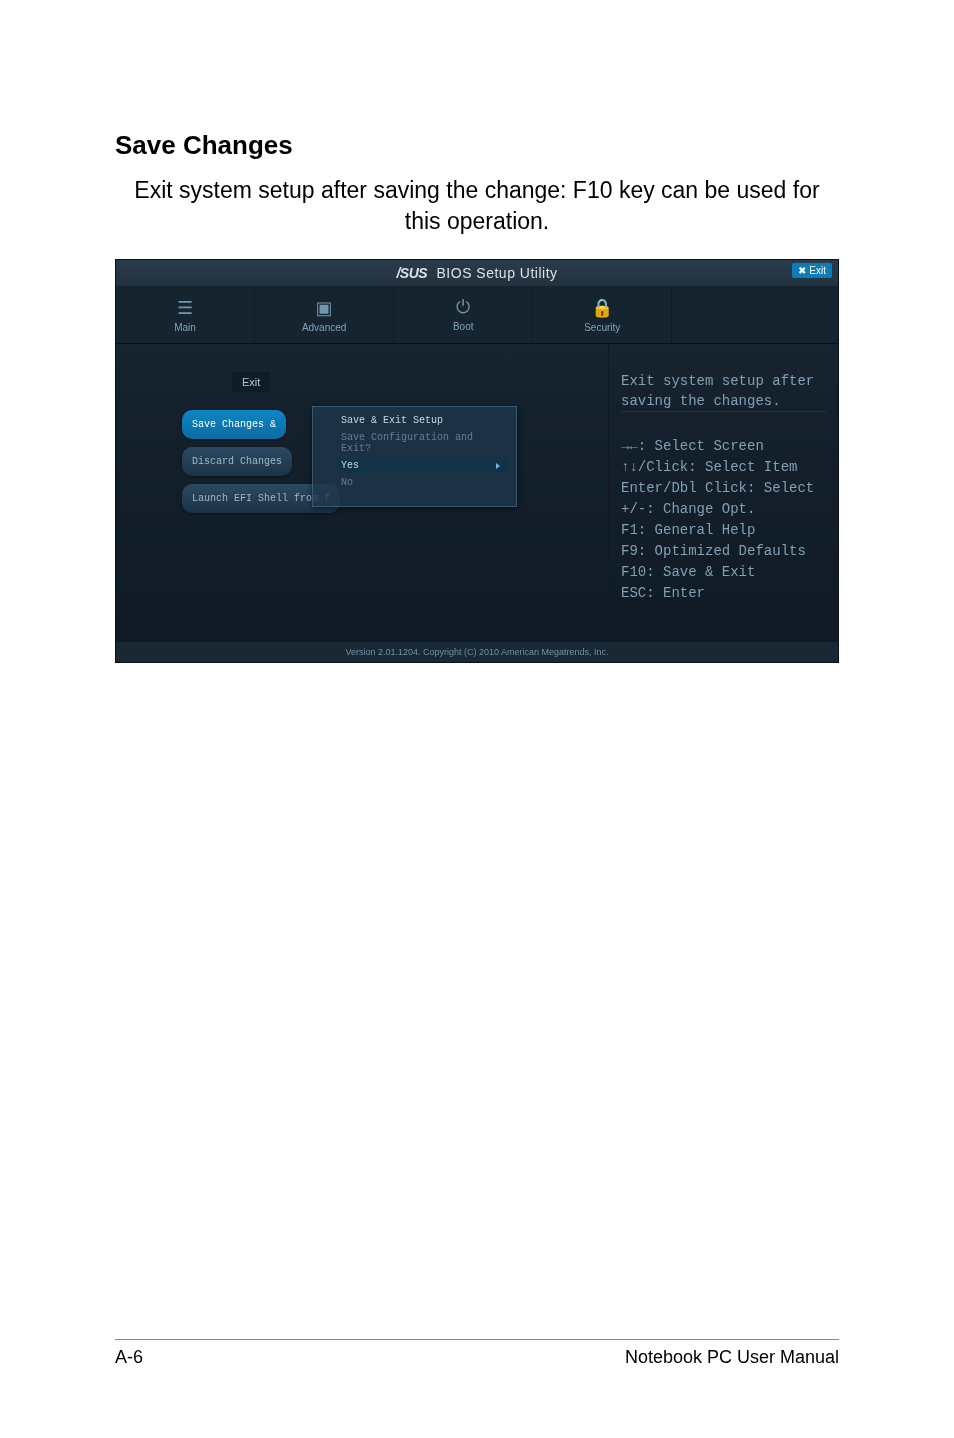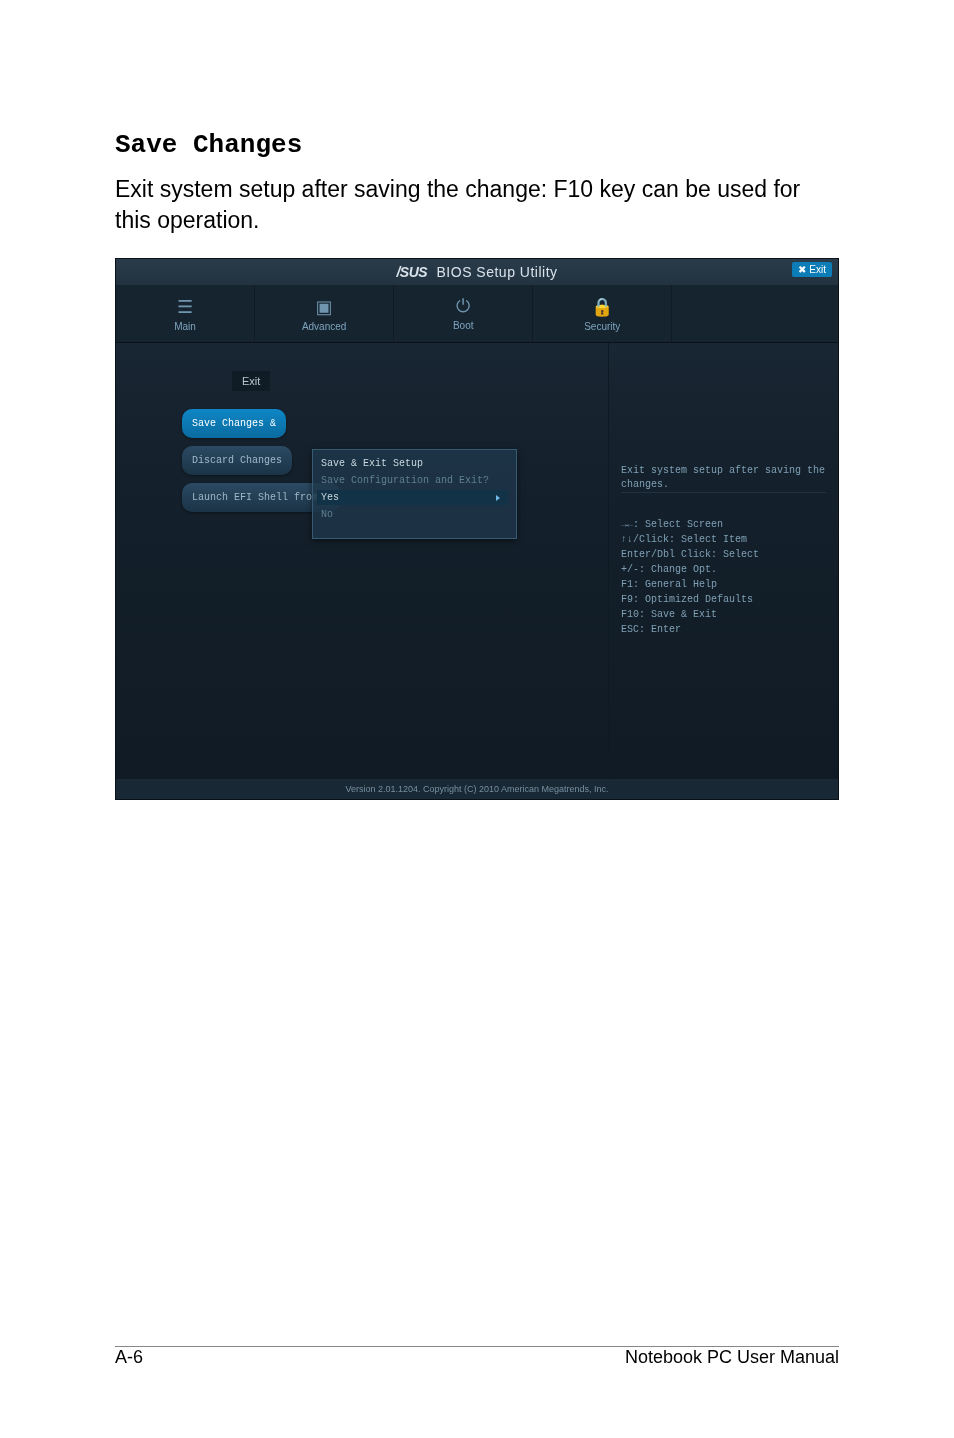--- a/index.html
+++ b/index.html
@@ -15,31 +15,31 @@
       color: #000;
       position: relative;
     }
     .page-content {
       padding: 130px 115px 0 115px;
     }
     h2 {
       font-size: 26px;
       font-weight: bold;
       margin-bottom: 14px;
-      font-family: Liberation Mono, monospace;
     }
     .body-text {
       font-size: 23px;
       line-height: 1.35;
       margin-bottom: 18px;
+      text-align: center;
     }
     
     .bios {
       width: 724px;
-      height: 542px;
+      height: 404px;
       margin-top: 22px;
       background: linear-gradient(#1c2a38, #14202b 40%, #0f1a24);
       position: relative;
       color: #c7d2da;
       font-family: "Courier New", monospace;
       font-size: 11px;
       overflow: hidden;
       border: 1px solid #0a1218;
     }
     .bios-titlebar {
@@ -105,25 +105,25 @@
     }
     .bios-left {
       flex: 1.45;
       position: relative;
       padding: 28px 26px;
     }
     .bios-right {
       width: 230px;
       border-left: 1px solid #0d1a24;
       padding: 28px 12px 10px 12px;
-      font-size: 10px;
+      font-size: 14px;
       color: #6e8da1;
       display: flex;
       flex-direction: column;
-      justify-content: center;
+      justify-content: flex-start;
     }
     .help-top {
       line-height: 1.4;
       color: #7fa0b5;
     }
     .help-bottom {
       line-height: 1.5;
       color: #7fa0b5;
       border-top: 1px solid #20313f;
       padding-top:24px;
@@ -159,25 +159,24 @@
     .menu-pill.selected {
       background: linear-gradient(#0e86c5, #0a6ba0);
       color: #fff;
     }
     .submenu {
       position: absolute;
       left: 130px;
       top: -4px;
       background: rgba(30,55,75,0.82);
       border: 1px solid #375a73;
-      padding: 6px 8px 14px 4px;
+      padding: 6px 8px 14px 24px;
       width: 205px;
       z-index: 2;
       box-shadow: 0 2px 6px rgba(0,0,0,0.5);
-      margin-top: 44px;
     }
     .submenu-item {
       color: #c9d7e0;
       font-size: 10px;
       padding: 2px 4px;
       margin-bottom: 2px;
     }
     .submenu-item.dim { color:#5f7e92; }
     .submenu-item.hi {
       background: #123247;
@@ -206,21 +205,21 @@
     
     .page-footer {
       position: absolute;
       bottom: 70px;
       left: 115px;
       right: 115px;
       display: flex;
       justify-content: space-between;
       font-size: 18px;
       border-top: 1px solid #888;
-      padding-top: 0;
+      padding-top: 7px;
       align-items: flex-end;
     }
   </style>
 </head>
 <body>
 
 <div class="page-content">
   <h2>Save Changes</h2>
   <p class="body-text">Exit system setup after saving the change: F10 key can be used for this operation.</p>
 

